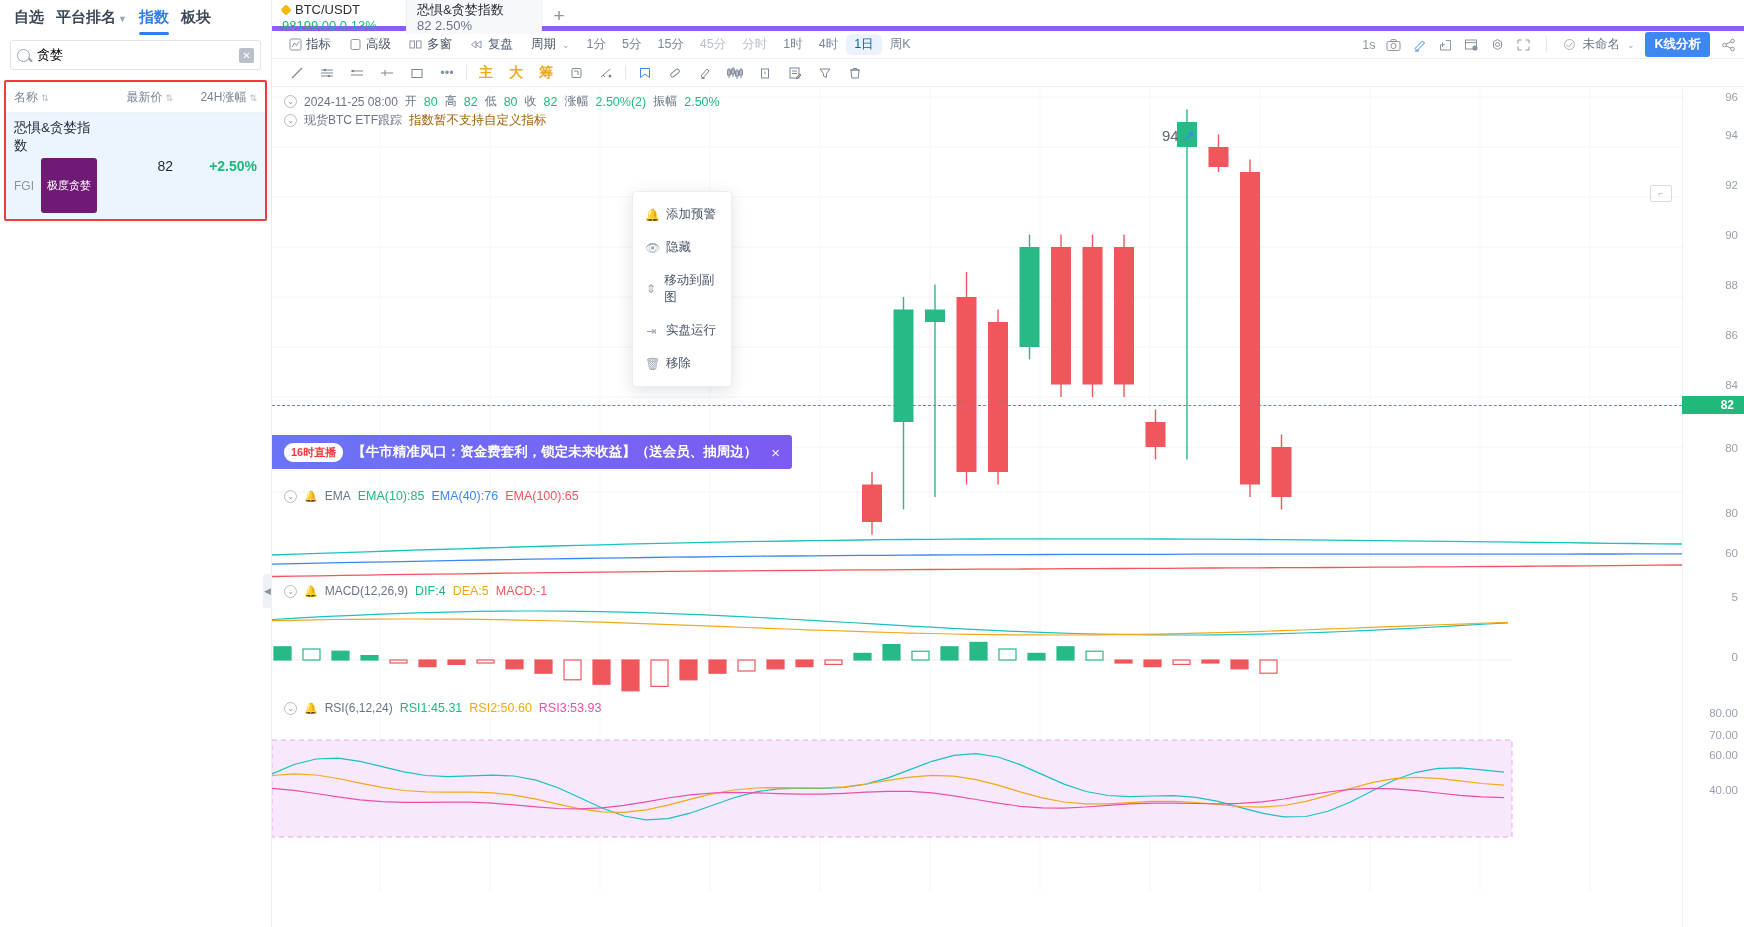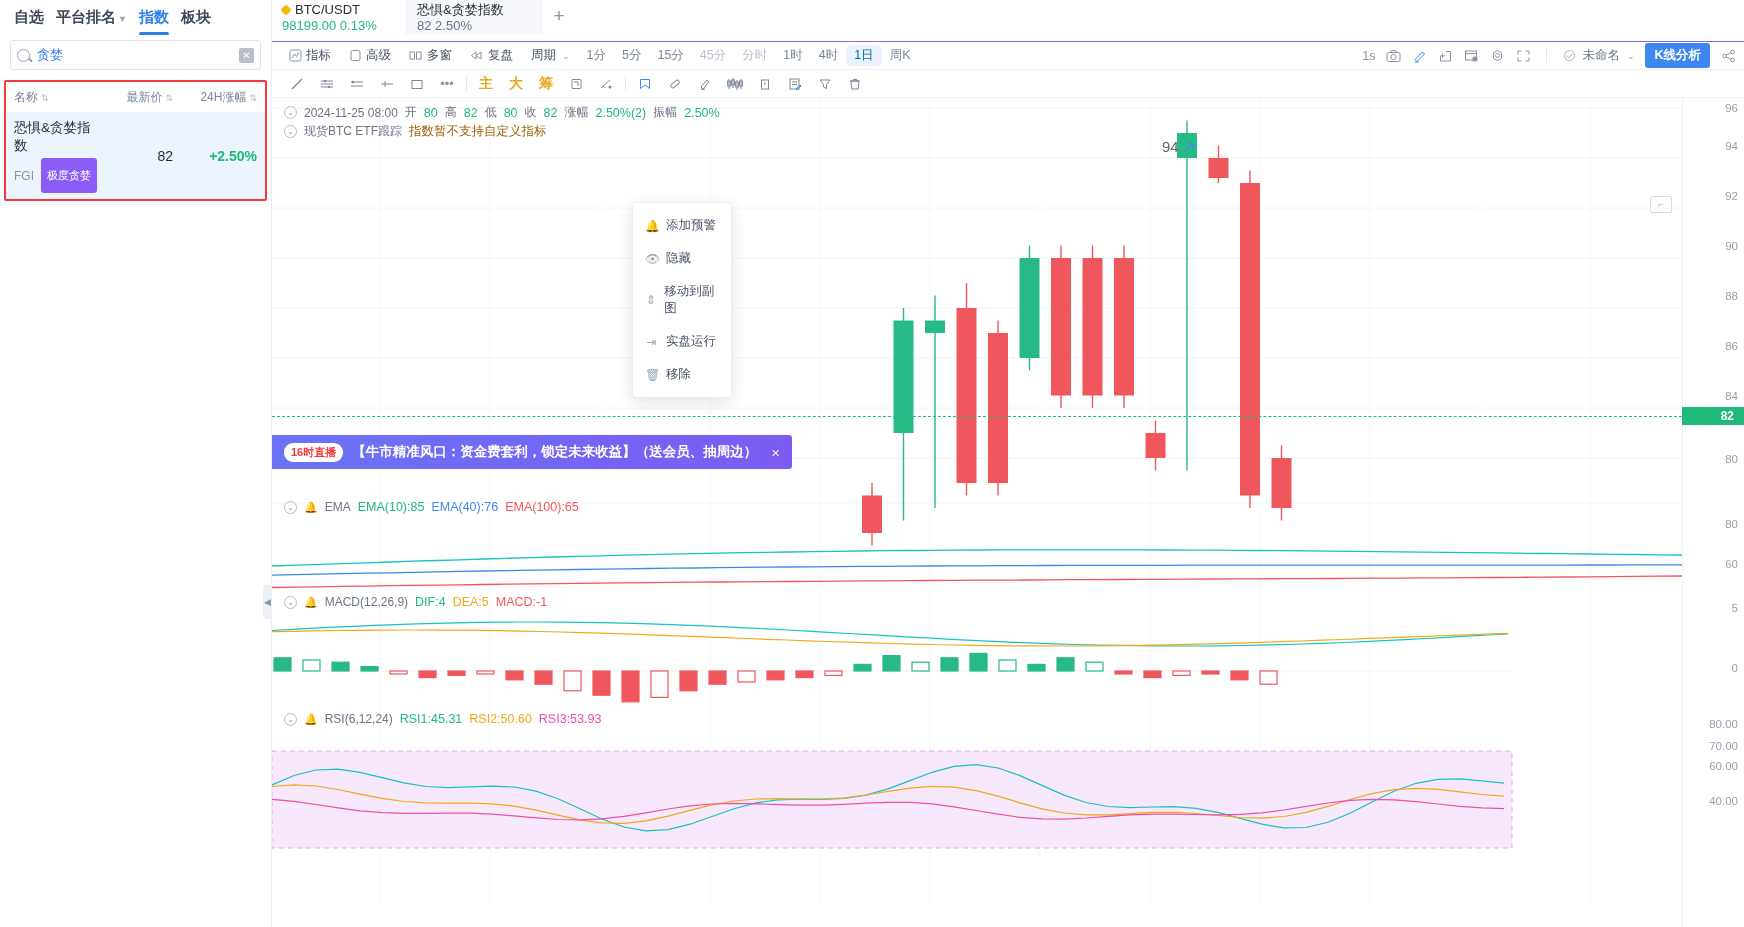--- a/index.html
+++ b/index.html
@@ -20,42 +20,42 @@
 
   .subnav{display:flex;align-items:center;gap:14px;padding:0 14px;height:28px;font-size:12.5px;color:#5b6675;}
   .subnav .s.active{color:#2e7fe8;}
   .subnav .s{cursor:pointer;white-space:nowrap;}
   .tri{width:0;height:0;border-left:7px solid transparent;border-right:7px solid transparent;border-bottom:9px solid #c2c9d4;transform:rotate(45deg);margin-left:2px;}
 
   .searchwrap{padding:6px 10px 8px 10px;}
   .searchbox{display:flex;align-items:center;height:30px;border:1px solid #dfe4ea;border-radius:3px;padding:0 6px;background:#fff;}
   .searchbox .mag{width:13px;height:13px;border:1.6px solid #9aa4b2;border-radius:50%;position:relative;margin-right:7px;flex:0 0 auto;}
   .searchbox .mag:after{content:"";position:absolute;width:5px;height:1.6px;background:#9aa4b2;right:-4px;bottom:0px;transform:rotate(45deg);}
-  .searchbox input{border:0;outline:0;flex:1;font-size:13px;color:#3b82f6;font-family:Liberation Mono, monospace;background:transparent;}
+  .searchbox input{border:0;outline:0;flex:1;font-size:13px;color:#000000;font-family:Liberation Mono, monospace;background:transparent;}
   .clearbtn{width:15px;height:15px;background:#b9c0ca;color:#fff;border-radius:2px;font-size:10px;line-height:15px;text-align:center;cursor:pointer;}
 
   .resultbox{margin:2px 4px 0 4px;border:2px solid #f3393d;border-radius:2px;}
   .thead{display:flex;align-items:center;height:26px;font-size:12px;color:#7a8597;padding:15px 8px;border-bottom:1px solid #eef1f4;}
   .thead .c1{flex:1;}
   .thead .c2{width:72px;text-align:right;}
   .thead .c3{width:84px;text-align:right;}
   .sortico{font-size:9px;color:#b6bdc8;margin-left:3px;}
   .row{display:flex;align-items:center;min-height:52px;background:#ecf5fd;padding:6px 8px;cursor:pointer;}
   .row .c1{flex:1;}
   .row .nm{font-size:13.5px;color:#1f2937;line-height:18px;}
   .rsub{display:flex;align-items:center;gap:7px;margin-top:3px;}
   .ticker{font-size:12px;color:#8b94a3;}
-  .badge{background:#8b5cf6;color:#fff;font-size:11px;border-radius:3px;padding:10px 6px;white-space:nowrap;}
+  .badge{background:#701a75;color:#fff;font-size:11px;border-radius:3px;padding:20px 6px;white-space:nowrap;}
   .row .c2{width:72px;text-align:right;font-size:14px;color:#1f2937;}
   .row .c3{width:84px;text-align:right;font-size:14px;color:#1fb97a;font-weight:bold;}
 
   
   #chartcol{position:absolute;left:272px;top:0;right:0;height:927px;}
 
-  .symbar{display:flex;align-items:flex-start;height:42px;border-bottom:1px solid #8b5cf6;position:relative;}
+  .symbar{display:flex;align-items:flex-start;height:31px;border-bottom:5px solid #8b5cf6;position:relative;}
   .symtab{padding:2px 14px 0 10px;min-width:135px;border-right:1px solid #eef1f4;height:34px;cursor:pointer;}
   .symtab.sel{background:#f6f8fb;}
   .symtab .t1{display:flex;align-items:center;gap:5px;font-size:13px;color:#2b2f36;line-height:16px;}
   .symtab .t2{font-size:13px;line-height:16px;}
   .dot{width:8px;height:8px;background:#f0b90b;border-radius:2px;transform:rotate(45deg);flex:0 0 auto;}
   .up{color:#1fb97a;}
   .muted{color:#6b7485;font-size:12px;}
   .plus{width:34px;text-align:center;font-size:19px;color:#8b94a3;line-height:32px;cursor:pointer;}
 
   .toolbar{display:flex;align-items:center;height:28px;border-bottom:1px solid #eef1f4;padding:0 8px;font-size:12.5px;color:#4a5465;gap:0;}

